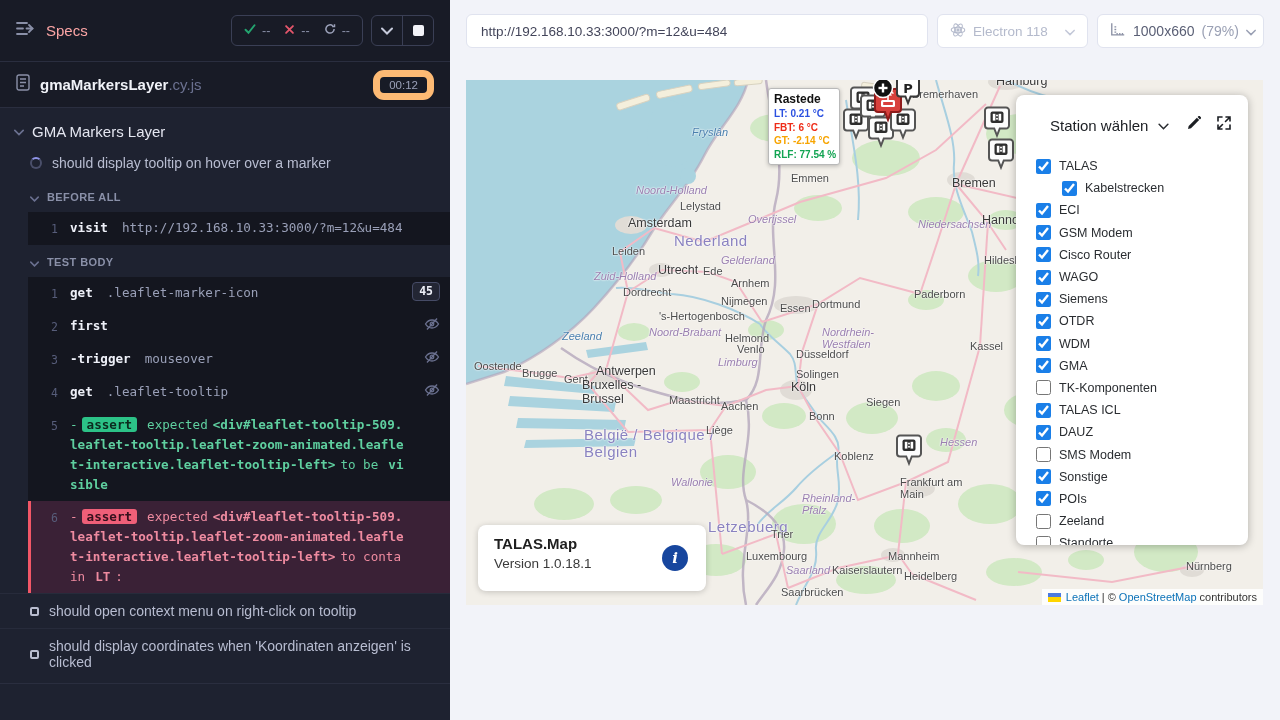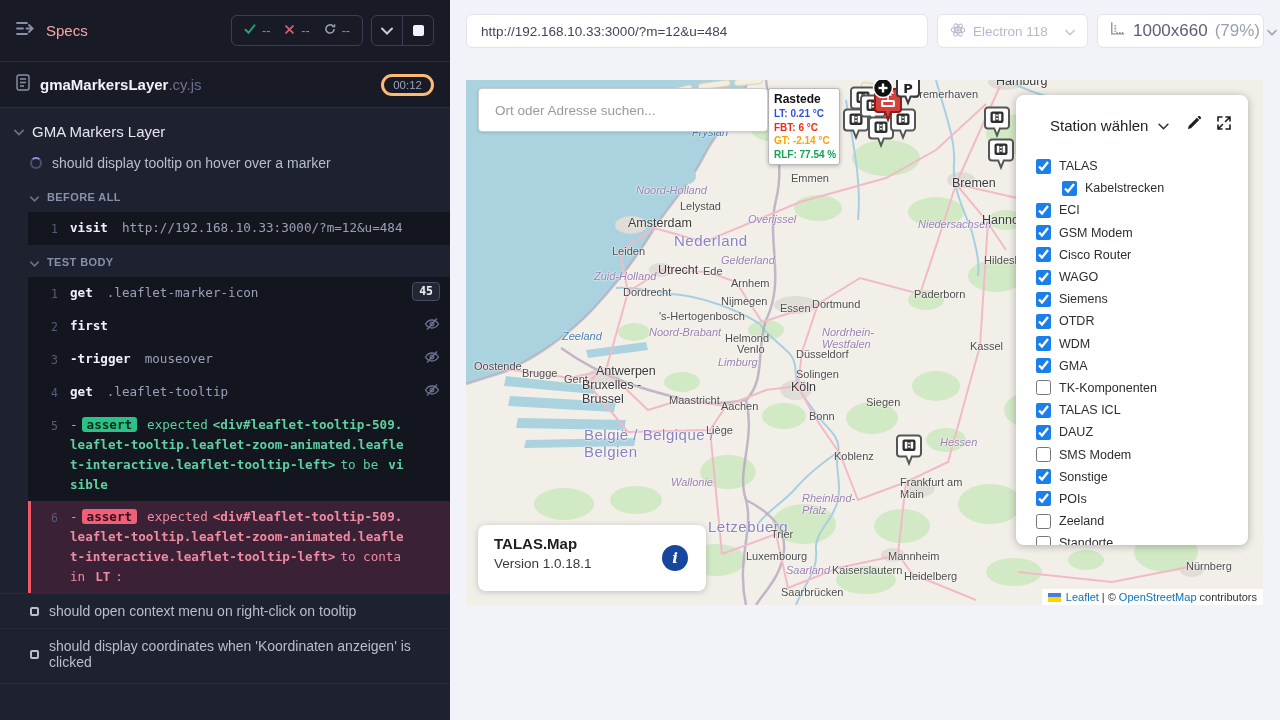--- a/index.html
+++ b/index.html
@@ -16,21 +16,21 @@
   .run-controls { display:flex; align-items:center; border:1px solid #3a3f55; border-radius:6px; height:31px; margin-left:8px; }
   .run-controls .rc-btn { width:30px; height:29px; display:flex; align-items:center; justify-content:center; }
   .run-controls .rc-div { width:1px; height:29px; background:#3a3f55; }
   .stop-sq { width:11px; height:11px; background:#f2f3f8; border-radius:2px; }
 
   .spec-row { height:46px; background:#181b26; display:flex; align-items:center; padding:0 16px; border-bottom:1px solid #2a2e3f; }
   .spec-name-wrap { margin-left:10px; font-size:15px; }
   .spec-name { color:#f0f2f8; font-weight:bold; }
   .spec-ext { color:#6b7190; }
   .spec-row .spacer { flex:1; }
-  .time-badge { border:3px solid #fdba74; color:#9aa0b8; font-size:11.5px; border-radius:11px; padding:2px 9px; }
+  .time-badge { border:7px solid #fdba74; color:#9aa0b8; font-size:11.5px; border-radius:11px; padding:2px 9px; }
 
   .suite-header { display:flex; align-items:center; gap:8px; padding:14px 14px 6px 14px; }
   .suite-title { color:#e4e6f0; font-size:15px; }
   .test-row { display:flex; align-items:center; gap:10px; padding:9px 14px 9px 30px; font-size:14px; color:#b8bdd1; }
   .test-row.pending { border-top:1px solid #272b3b; }
   .spinner { width:12px; height:12px; border-radius:50%; border:2px solid #4a4f6a; border-top-color:#8f94e8; flex:0 0 auto; }
   .sq-pending { width:9px; height:9px; border:2px solid #b9bdcf; border-radius:2px; flex:0 0 auto; }
 
   .section-header { display:flex; align-items:center; gap:8px; padding:8px 14px 6px 30px; }
   .section-label { font-size:11px; font-weight:bold; letter-spacing:.4px; color:#8a90a8; }
@@ -59,21 +59,21 @@
   .cmd.assert-failed .badge { background:#ef5f78; color:#35101c; }
   .bottom-line { border-bottom:1px solid #2a2e3f; margin-top:4px; }
 
   
   .aut { flex:1; height:720px; background:#f2f3f9; }
   .aut-bar { display:flex; align-items:center; padding:14px 16px 14px 16px; gap:9px; }
   .url-box { flex:1; height:34px; background:#fff; border:1px solid #e0e3ef; border-radius:6px; display:flex; align-items:center; padding:0 14px; }
   .url-box input { border:none; outline:none; width:100%; font-size:13.5px; color:#43455a; font-family:"Liberation Sans",sans-serif; background:transparent; }
   .sel-box { height:34px; background:#fff; border:1px solid #e0e3ef; border-radius:6px; display:flex; align-items:center; padding:0 12px; gap:7px; }
   .browser-box { width:151px; color:#b4bacc; font-size:13.5px; }
-  .viewport-box { width:167px; color:#5a5f75; font-size:17px; }
+  .viewport-box { width:167px; color:#5a5f75; font-size:14px; }
   .viewport-box .pct { color:#9aa0b4; }
 
   .map-wrap { position:relative; width:797px; height:525px; margin:18px 0 0 16px; overflow:hidden; background:#f2efe9; }
   .map-base { position:absolute; left:0; top:0; z-index:0; }
   #map-labels { position:absolute; left:0; top:0; width:100%; height:100%; z-index:1; pointer-events:none; }
   .mlbl { position:absolute; white-space:pre; text-shadow:0 0 2px #fff,0 0 2px #fff; }
   .mlbl.city { font-size:11px; color:#4c4c4c; }
   .mlbl.city-lg { font-size:12.5px; color:#383838; }
   .mlbl.region { font-size:11px; font-style:italic; color:#9a7fb0; }
   .mlbl.country { font-size:15px; color:#8a82c0; letter-spacing:.5px; }
@@ -561,23 +561,20 @@
     <div class="lf-tooltip">
       <div class="tt-title">Rastede</div>
       <div id="tooltip-rows">
           <div class="tt-row" style="color: rgb(43, 80, 224);">LT: 0.21 °C</div>
           <div class="tt-row" style="color: rgb(238, 44, 24);">FBT: 6 °C</div>
           <div class="tt-row" style="color: rgb(247, 164, 0);">GT: -2.14 °C</div>
           <div class="tt-row" style="color: rgb(18, 164, 82);">RLF: 77.54 %</div>
         </div>
     </div>
 
-    <div class="search-box">
-      <input type="text" placeholder="Ort oder Adresse suchen..." style="">
-    </div>
 
     <div class="stations-panel">
       <div class="sp-header">
         <span class="sp-title">Station wählen</span>
         <span style="margin-left:10px"><svg width="11" height="7" viewBox="0 0 12 8" fill="none" stroke="#2a2d31" stroke-width="1.8" stroke-linecap="round">
               <path d="M1 1.5l5 5 5-5"></path>
             </svg></span>
         <span class="spacer"></span>
         <span><svg width="16" height="16" viewBox="0 0 16 16">
               <path d="M2 14l3-.7 8.2-8.2-2.3-2.3-8.2 8.2L2 14z" fill="#1b1e23"></path>

